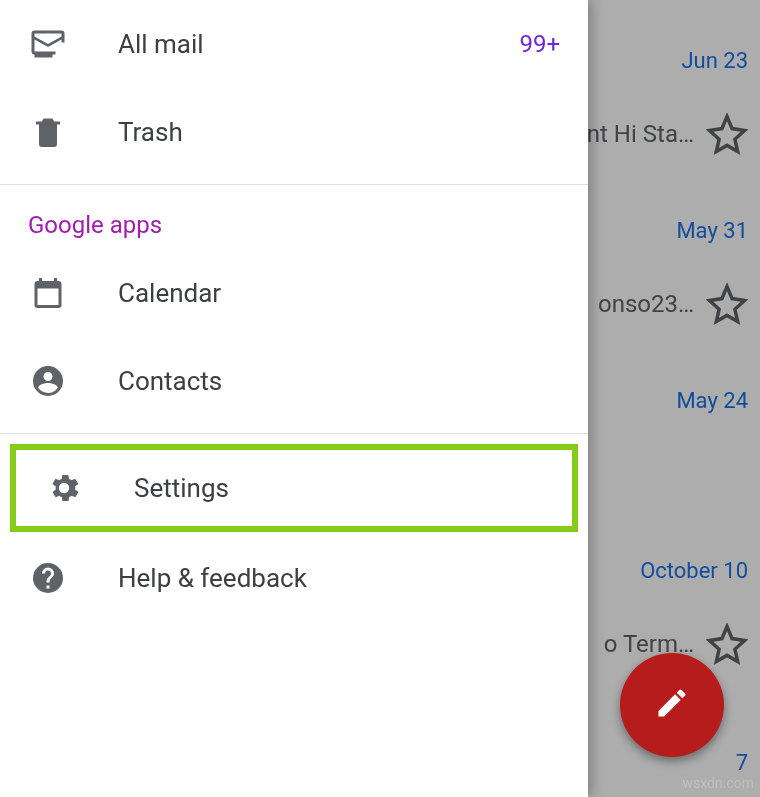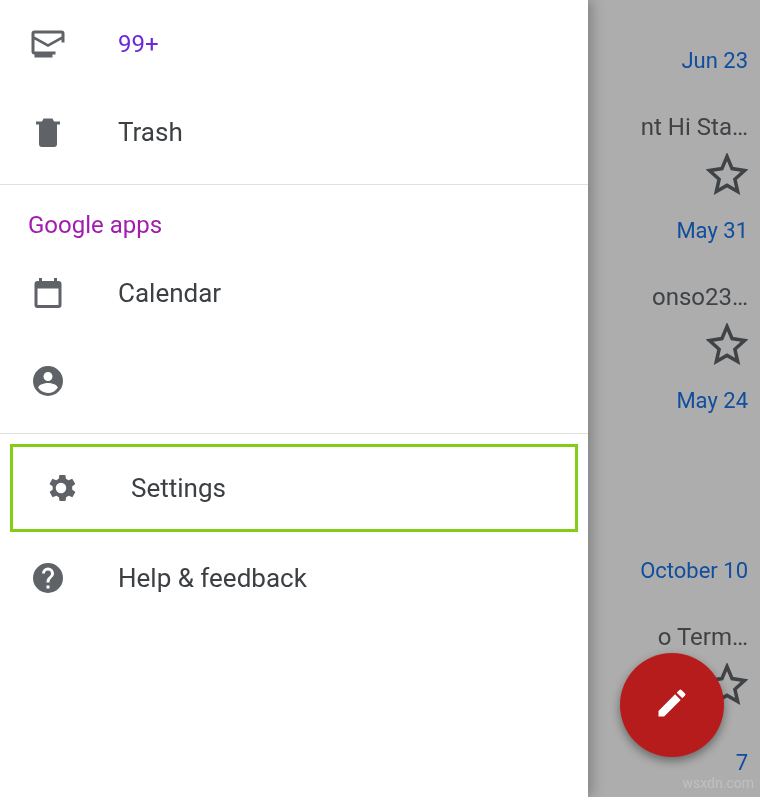--- a/index.html
+++ b/index.html
@@ -28,25 +28,24 @@
       font-size: 22px;
     }
     .email-date {
       color: #1a73e8;
       font-weight: 400;
       font-size: 22px;
       margin-bottom: 40px;
     }
     .email-line {
       display: flex;
-      align-items: flex-end;
+      align-items: center;
       gap: 12px;
       font-size: 24px;
       color: #5f6368;
-      flex-direction: column;
     }
     .star {
       width: 42px; height: 42px;
       fill: none;
       stroke: #5f6368;
       stroke-width: 2;
     }
     
     
     .drawer {
@@ -75,21 +74,21 @@
     .item .icon svg { width: 36px; height: 36px; fill: #5f6368; }
     .item .label { flex: 1; color: #3c4043; font-weight: 400; }
     .item .count { color: #6d28d9; font-size: 24px; }
     .divider { height: 1px; background: #e0e0e0; margin: 8px 0; }
     .section-header {
       padding: 18px 28px 10px;
       color: #a21caf;
       font-size: 24px;
     }
     .highlight {
-      border: 3px solid #84cc16;
+      border: 6px solid #84cc16;
       margin: 2px 10px;
       padding-top: 6px;
       padding-bottom: 6px;
     }
     
     
     .fab {
       position: absolute;
       right: 36px;
       bottom: 40px;
@@ -153,20 +152,21 @@
 </div>
 <div class="scrim"></div>
 
 <div class="drawer">
   <div class="item">
     <span class="icon">
       <svg viewBox="0 0 24 24">
           <path d="M21 5H3v2l9 5 9-5V5zm0 4l-9 5-9-5v8h14v2H3a2 2 0 0 1-2-2V5a2 2 0 0 1 2-2h18a2 2 0 0 1 2 2v6h-2V9zM3 19v2h12v-2H3z"></path>
         </svg>
     </span>
+    <span class="label">All mail</span>
     <span class="count">99+</span>
   </div>
   <div class="item">
     <span class="icon">
       <svg viewBox="0 0 24 24">
           <path d="M6 7h12v13a2 2 0 0 1-2 2H8a2 2 0 0 1-2-2V7zm3-4h6l1 2h4v2H4V5h4l1-2z"></path>
         </svg>
     </span>
     <span class="label">Trash</span>
   </div>
@@ -181,20 +181,21 @@
         </svg>
     </span>
     <span class="label">Calendar</span>
   </div>
   <div class="item">
     <span class="icon">
       <svg viewBox="0 0 24 24">
           <path d="M12 2a10 10 0 1 0 0 20 10 10 0 0 0 0-20zm0 4a3 3 0 1 1 0 6 3 3 0 0 1 0-6zm0 14c-2.7 0-5.1-1.4-6.5-3.5.1-2 4.3-3.1 6.5-3.1s6.4 1.1 6.5 3.1A7.98 7.98 0 0 1 12 20z"></path>
         </svg>
     </span>
+    <span class="label">Contacts</span>
   </div>
 
   <div class="divider"></div>
 
   <div class="item highlight">
     <span class="icon">
       <svg viewBox="0 0 24 24">
           <path d="M19.4 13l.1-1-.1-1 2.1-1.6-2-3.5-2.5 1a7 7 0 0 0-1.7-1l-.4-2.6h-4l-.4 2.6a7 7 0 0 0-1.7 1l-2.5-1-2 3.5L6.5 11l-.1 1 .1 1-2.1 1.6 2 3.5 2.5-1c.5.4 1.1.7 1.7 1l.4 2.6h4l.4-2.6c.6-.3 1.2-.6 1.7-1l2.5 1 2-3.5L19.4 13zM12 15.5A3.5 3.5 0 1 1 12 8.5a3.5 3.5 0 0 1 0 7z"></path>
         </svg>
     </span>

